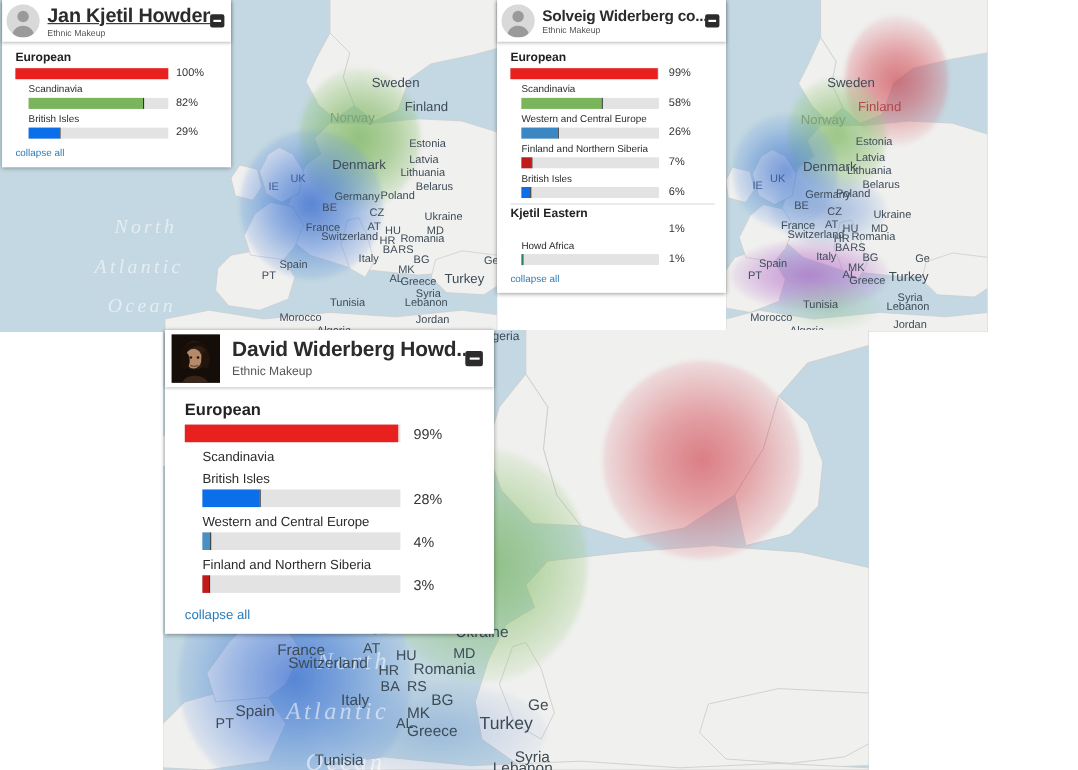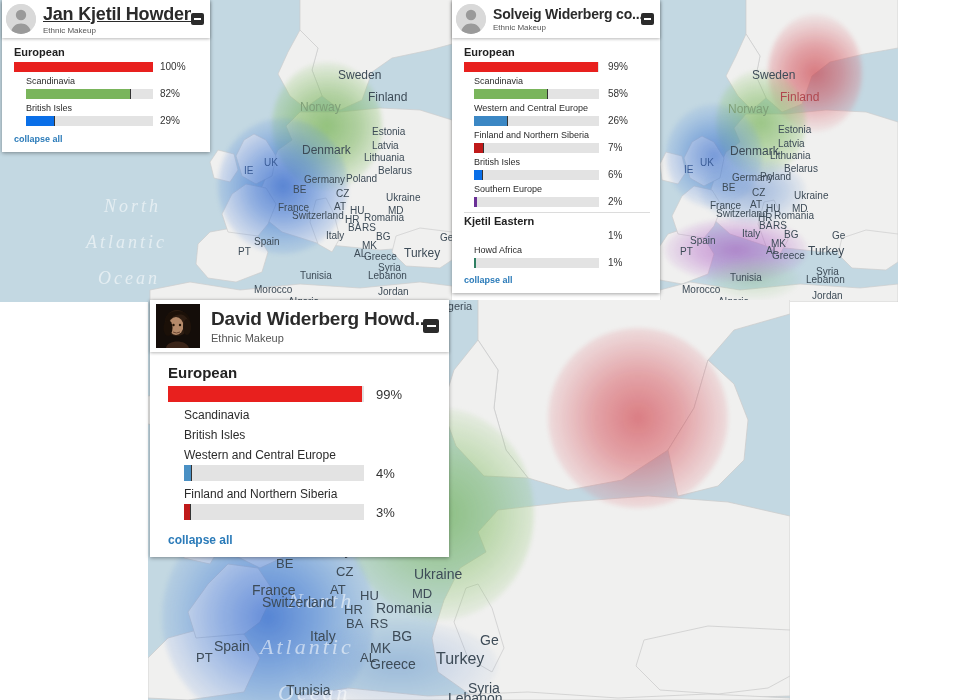--- a/index.html
+++ b/index.html
@@ -67,21 +67,21 @@
   .grp-title{font-weight:bold;color:#222;}
   .sub-label{color:#2b2b2b;}
 
   .barrow{display:flex;align-items:center;}
   .track{background:#e3e3e3;position:relative;overflow:visible;}
   .track .fill{position:absolute;left:0;top:0;bottom:0;}
   .track .tick{position:absolute;top:0;bottom:0;width:1px;background:#333;}
   .pct{color:#333;text-align:left;flex:none;}
 
   .divider{background:#dcdcdc;height:1px;}
-  .collapse{color:#2b7bb9;cursor:pointer;font-weight:bold;}
+  .collapse{color:#2b7bb9;cursor:pointer;}
 
   
   #p1{left:2px;top:0;width:208px;}
   #p1 .panel-head{height:38px;padding:0 6px 0 4px;}
   #p1 .avatar{width:30px;height:30px;border-radius:50%;}
   #p1 .head-text{margin-left:7px;}
   #p1 .head-name{font-size:18px;text-decoration:underline;}
   #p1 .head-sub{font-size:8px;margin-top:1px;}
   #p1 .minbtn{width:13px;height:12px;}
   #p1 .minbtn i{width:7px;height:2px;}
@@ -490,29 +490,20 @@
         <div class="sub-label">British Isles</div>
         <div class="barrow">
           <div class="track">
             <div class="fill" style="width:6%;background:#0a6fe8;"></div>
             <div class="tick" style="left:6%;"></div>
           </div>
           <div class="pct">6%</div>
         </div>
       </div>
 
-      <div class="sub-indent">
-        <div class="sub-label">Southern Europe</div>
-        <div class="barrow">
-          <div class="track">
-            <div class="fill" style="width:2.5%;background:#6a2f96;"></div>
-          </div>
-          <div class="pct">2%</div>
-        </div>
-      </div>
     </div>
 
     <div class="divider"></div>
 
     <div>
       <div class="grp-title">Kjetil Eastern</div>
       <div class="barrow">
         <div style="height:10px;width:135px;position:relative;">
           <div class="fill" style="width:1.5px;background:#3a9b4a;"></div>
         </div>
@@ -567,20 +558,27 @@
         </div>
         <div class="pct">99%</div>
       </div>
 
       <div class="sub-indent">
         <div class="sub-label">Scandinavia</div>
       </div>
 
       <div class="sub-indent">
         <div class="sub-label">British Isles</div>
+        <div class="barrow">
+          <div class="track">
+            <div class="fill" style="width:29%;background:#0a6fe8;"></div>
+            <div class="tick" style="left:29%;"></div>
+          </div>
+          <div class="pct">28%</div>
+        </div>
       </div>
 
       <div class="sub-indent">
         <div class="sub-label">Western and Central Europe</div>
         <div class="barrow">
           <div class="track">
             <div class="fill" style="width:4%;background:#4a90c4;"></div>
             <div class="tick" style="left:4%;"></div>
           </div>
           <div class="pct">4%</div>

